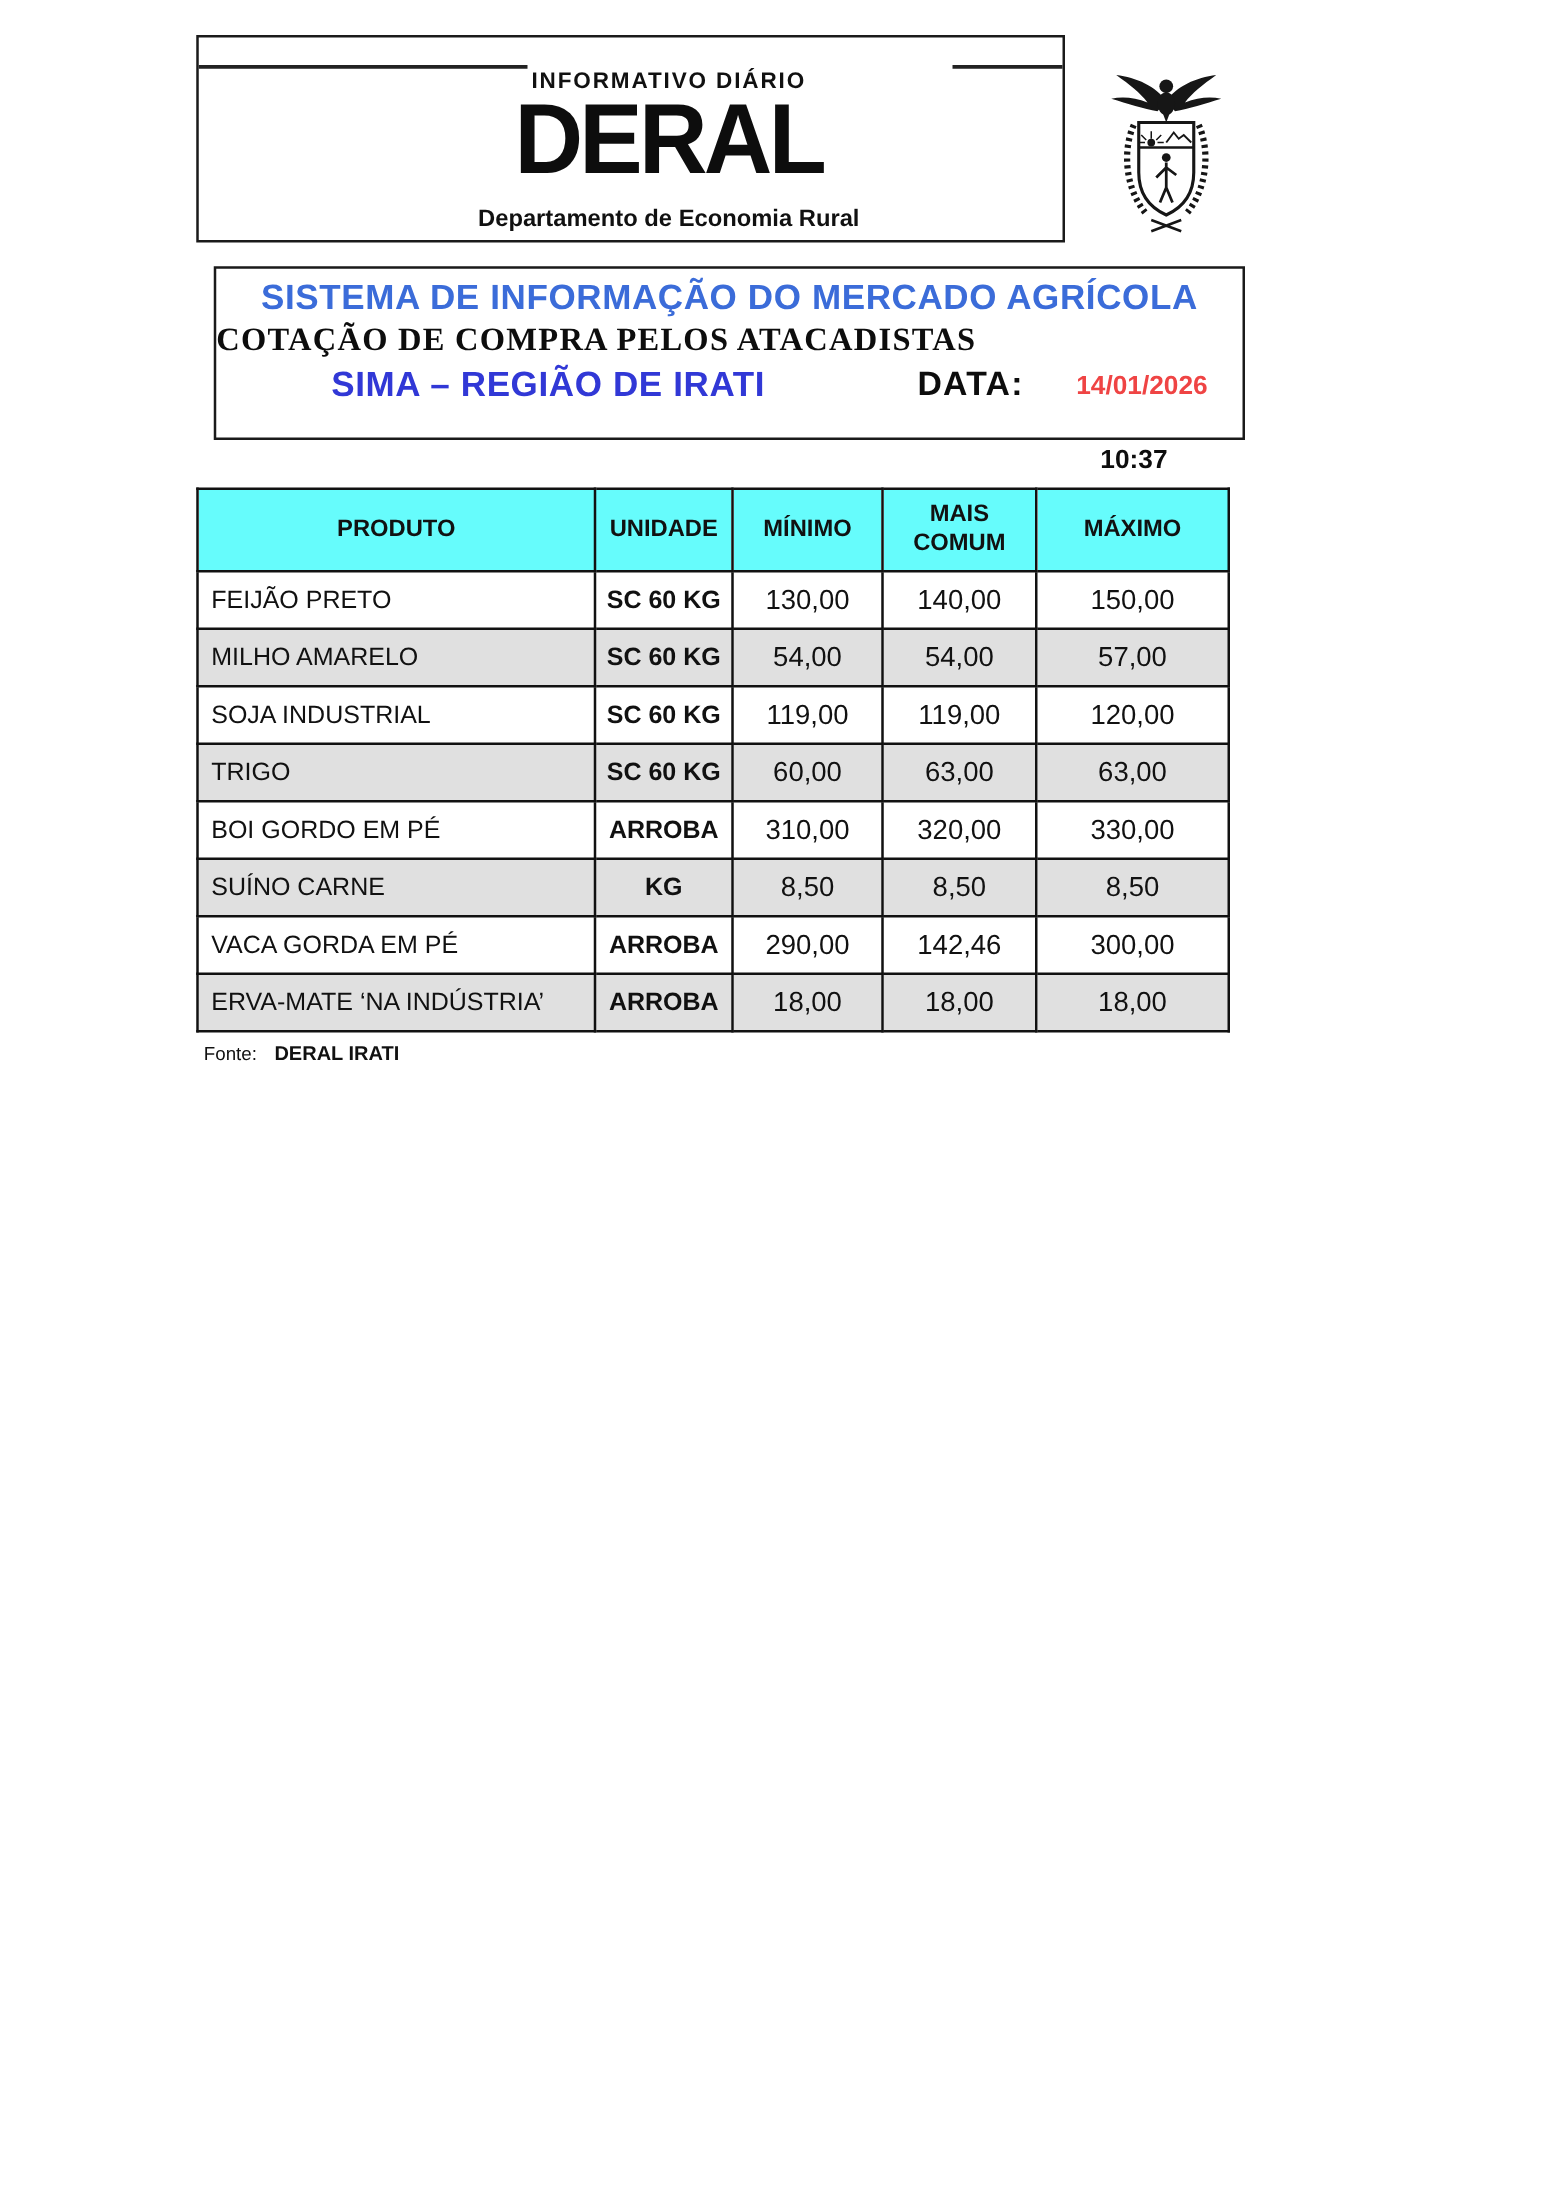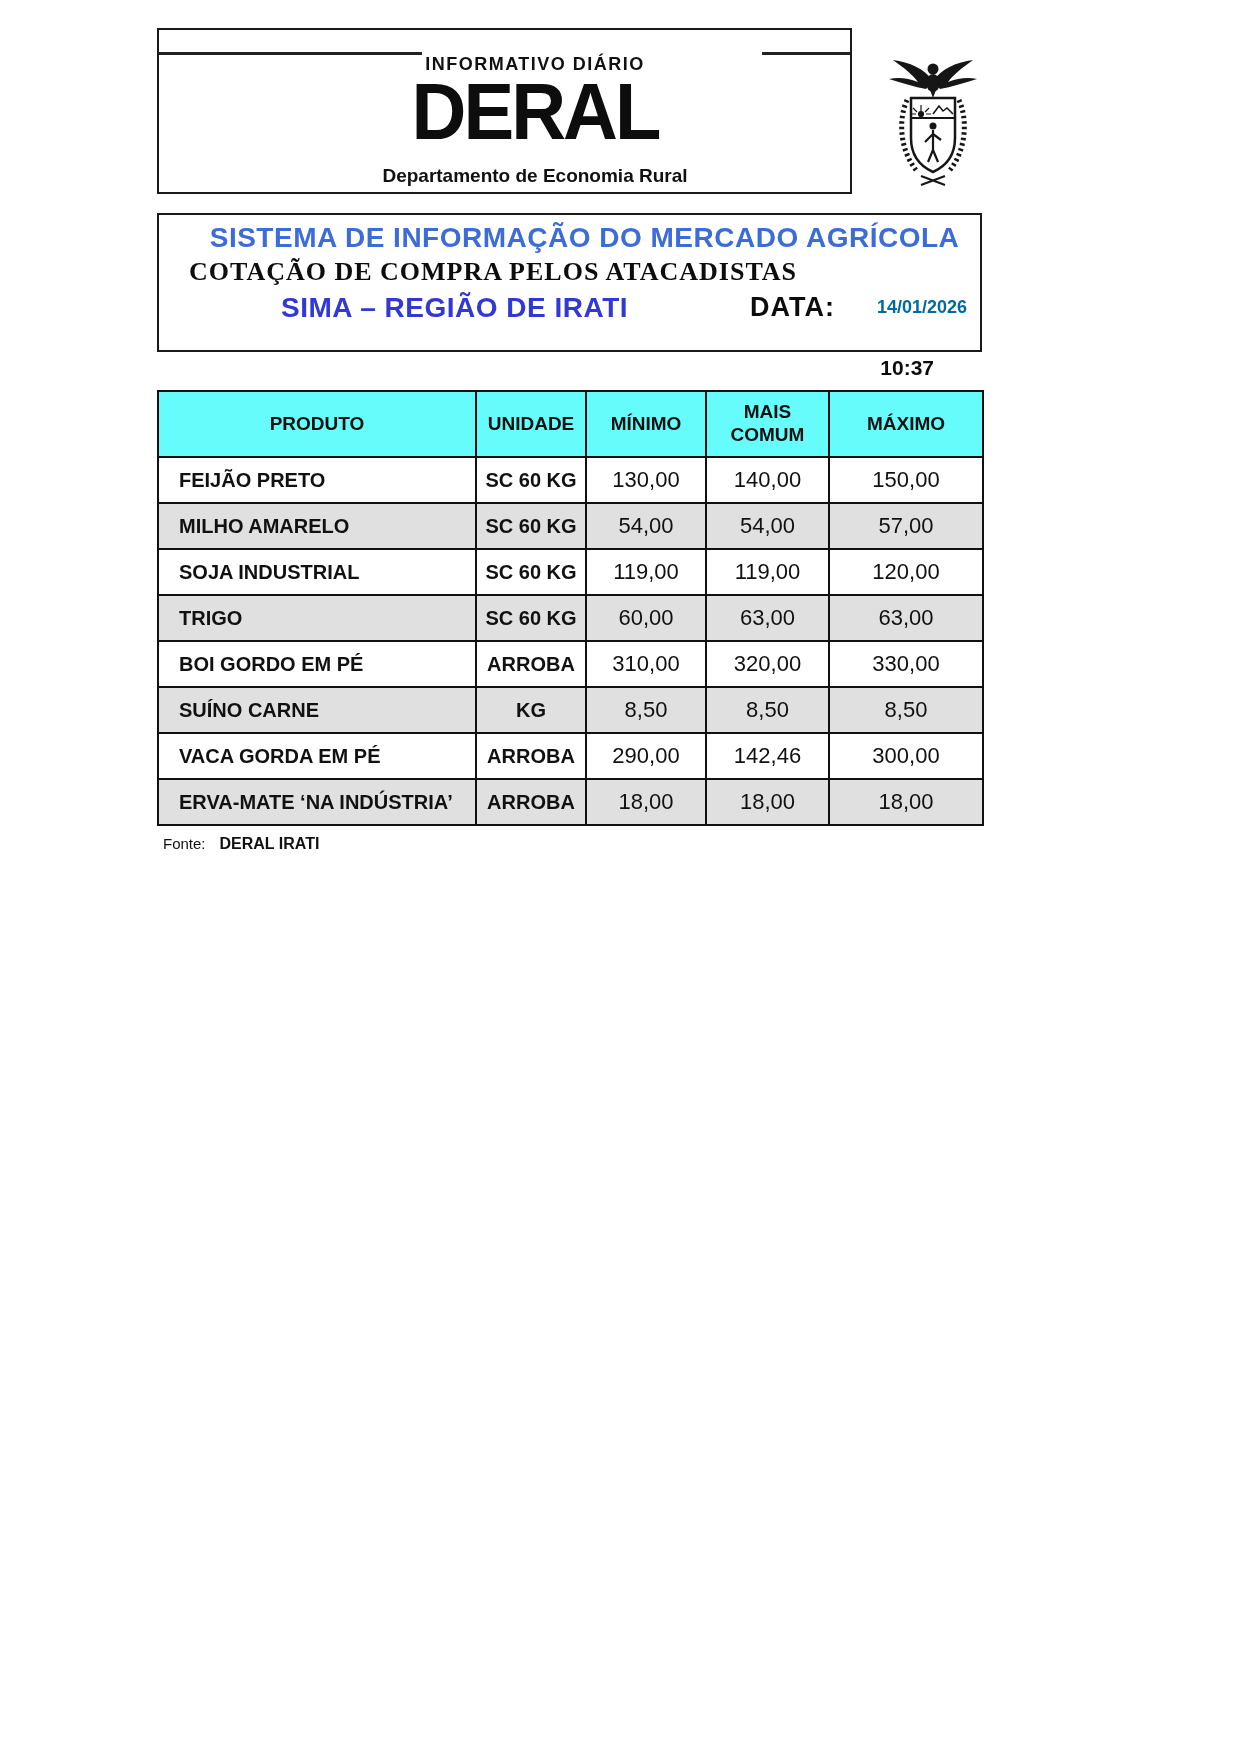--- a/index.html
+++ b/index.html
@@ -42,25 +42,24 @@
   .logo-sub {
     margin-top:20px;
     font-size:19px; font-weight:bold; color:#111; white-space:nowrap;
   }
   .emblem {
     position:absolute; left:728px; top:28px; width:92px; height:130px;
   }
 
   
   .titlebox {
-    position:absolute; left:157px; top:213px;
+    position:absolute; left:171px; top:213px;
     width:825px; height:139px;
     border:2px solid #1a1a1a;
     padding-top:7px;
-    padding-left:30px;
   }
   .title-line1 {
     text-align:center;
     font-size:28px; font-weight:bold; letter-spacing:0.5px;
     color:#3b6cd9;
   }
   .title-line2 {
     margin-top:3px;
     font-family:"Liberation Serif", serif;
     font-size:26px; font-weight:bold; letter-spacing:1px;
@@ -72,22 +71,22 @@
     font-size:28px; font-weight:bold; letter-spacing:0.5px;
     color:#3138d6; white-space:nowrap;
   }
   .title-data-label {
     position:absolute; left:561px; top:2px;
     font-size:27px; font-weight:bold; letter-spacing:1px;
     color:#0d0d0d;
   }
   .title-data-value {
     position:absolute; left:688px; top:7px;
-    font-size:18px; font-weight:bold;
-    color:#0369a1; white-space:nowrap;
+    font-size:21px; font-weight:bold;
+    color:#ef4444; white-space:nowrap;
   }
   .timestamp {
     position:absolute; left:157px; top:356px; width:825px;
     text-align:right; padding-right:48px;
     font-size:21px; font-weight:bold; color:#0d0d0d;
   }
 
   
   table.price {
     position:absolute; left:157px; top:390px;
@@ -102,22 +101,22 @@
   table.price thead th {
     background:#66fcfc;
     height:66px;
     font-size:19px; font-weight:bold;
     text-align:center; vertical-align:middle;
     line-height:1.2;
   }
   table.price tbody tr { height:46px; }
   table.price tbody tr:nth-child(even) td { background:#e0e0e0; }
   td.prod {
-    font-size:20px; font-weight:bold; text-align:left;
-    padding-left:20px; white-space:nowrap;
+    font-size:20px; font-weight:normal; text-align:left;
+    padding-left:10px; white-space:nowrap;
   }
   td.unit {
     font-size:20px; font-weight:bold; text-align:center;margin-left:16px;
   }
   td.num {
     font-size:22px; font-weight:normal; text-align:center;
   }
 
   .source-line {
     position:absolute; left:163px; top:835px;

